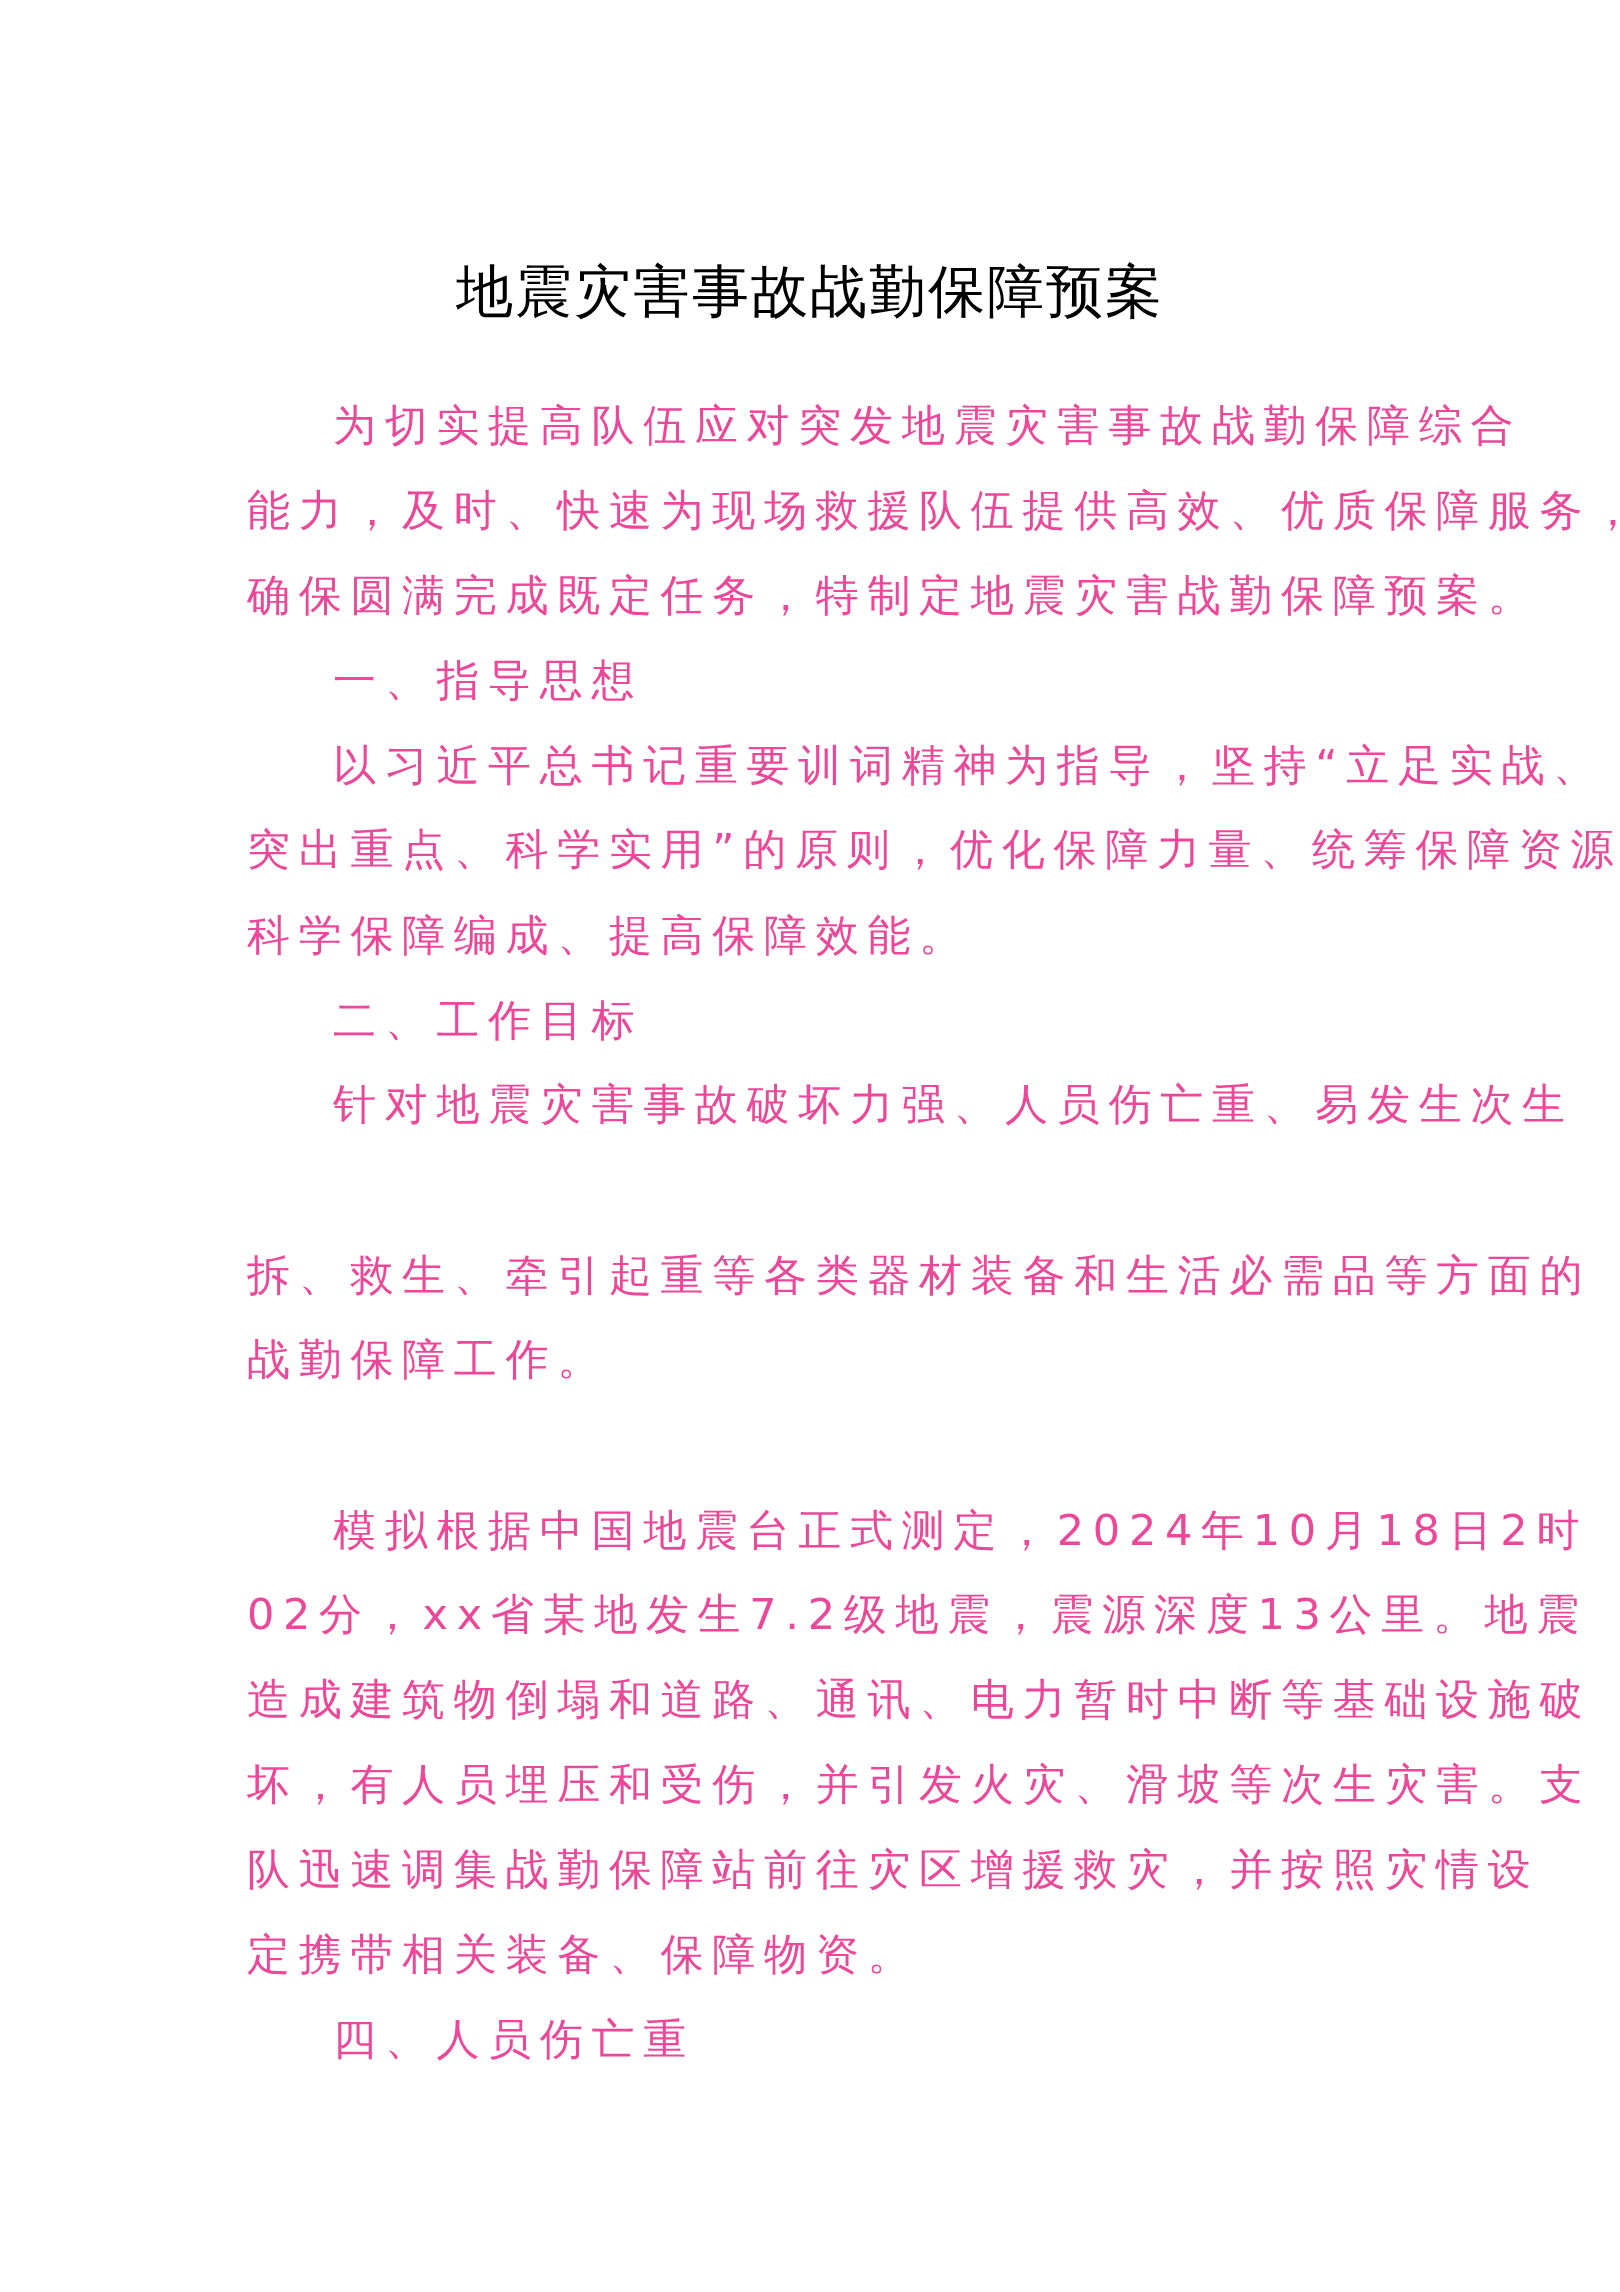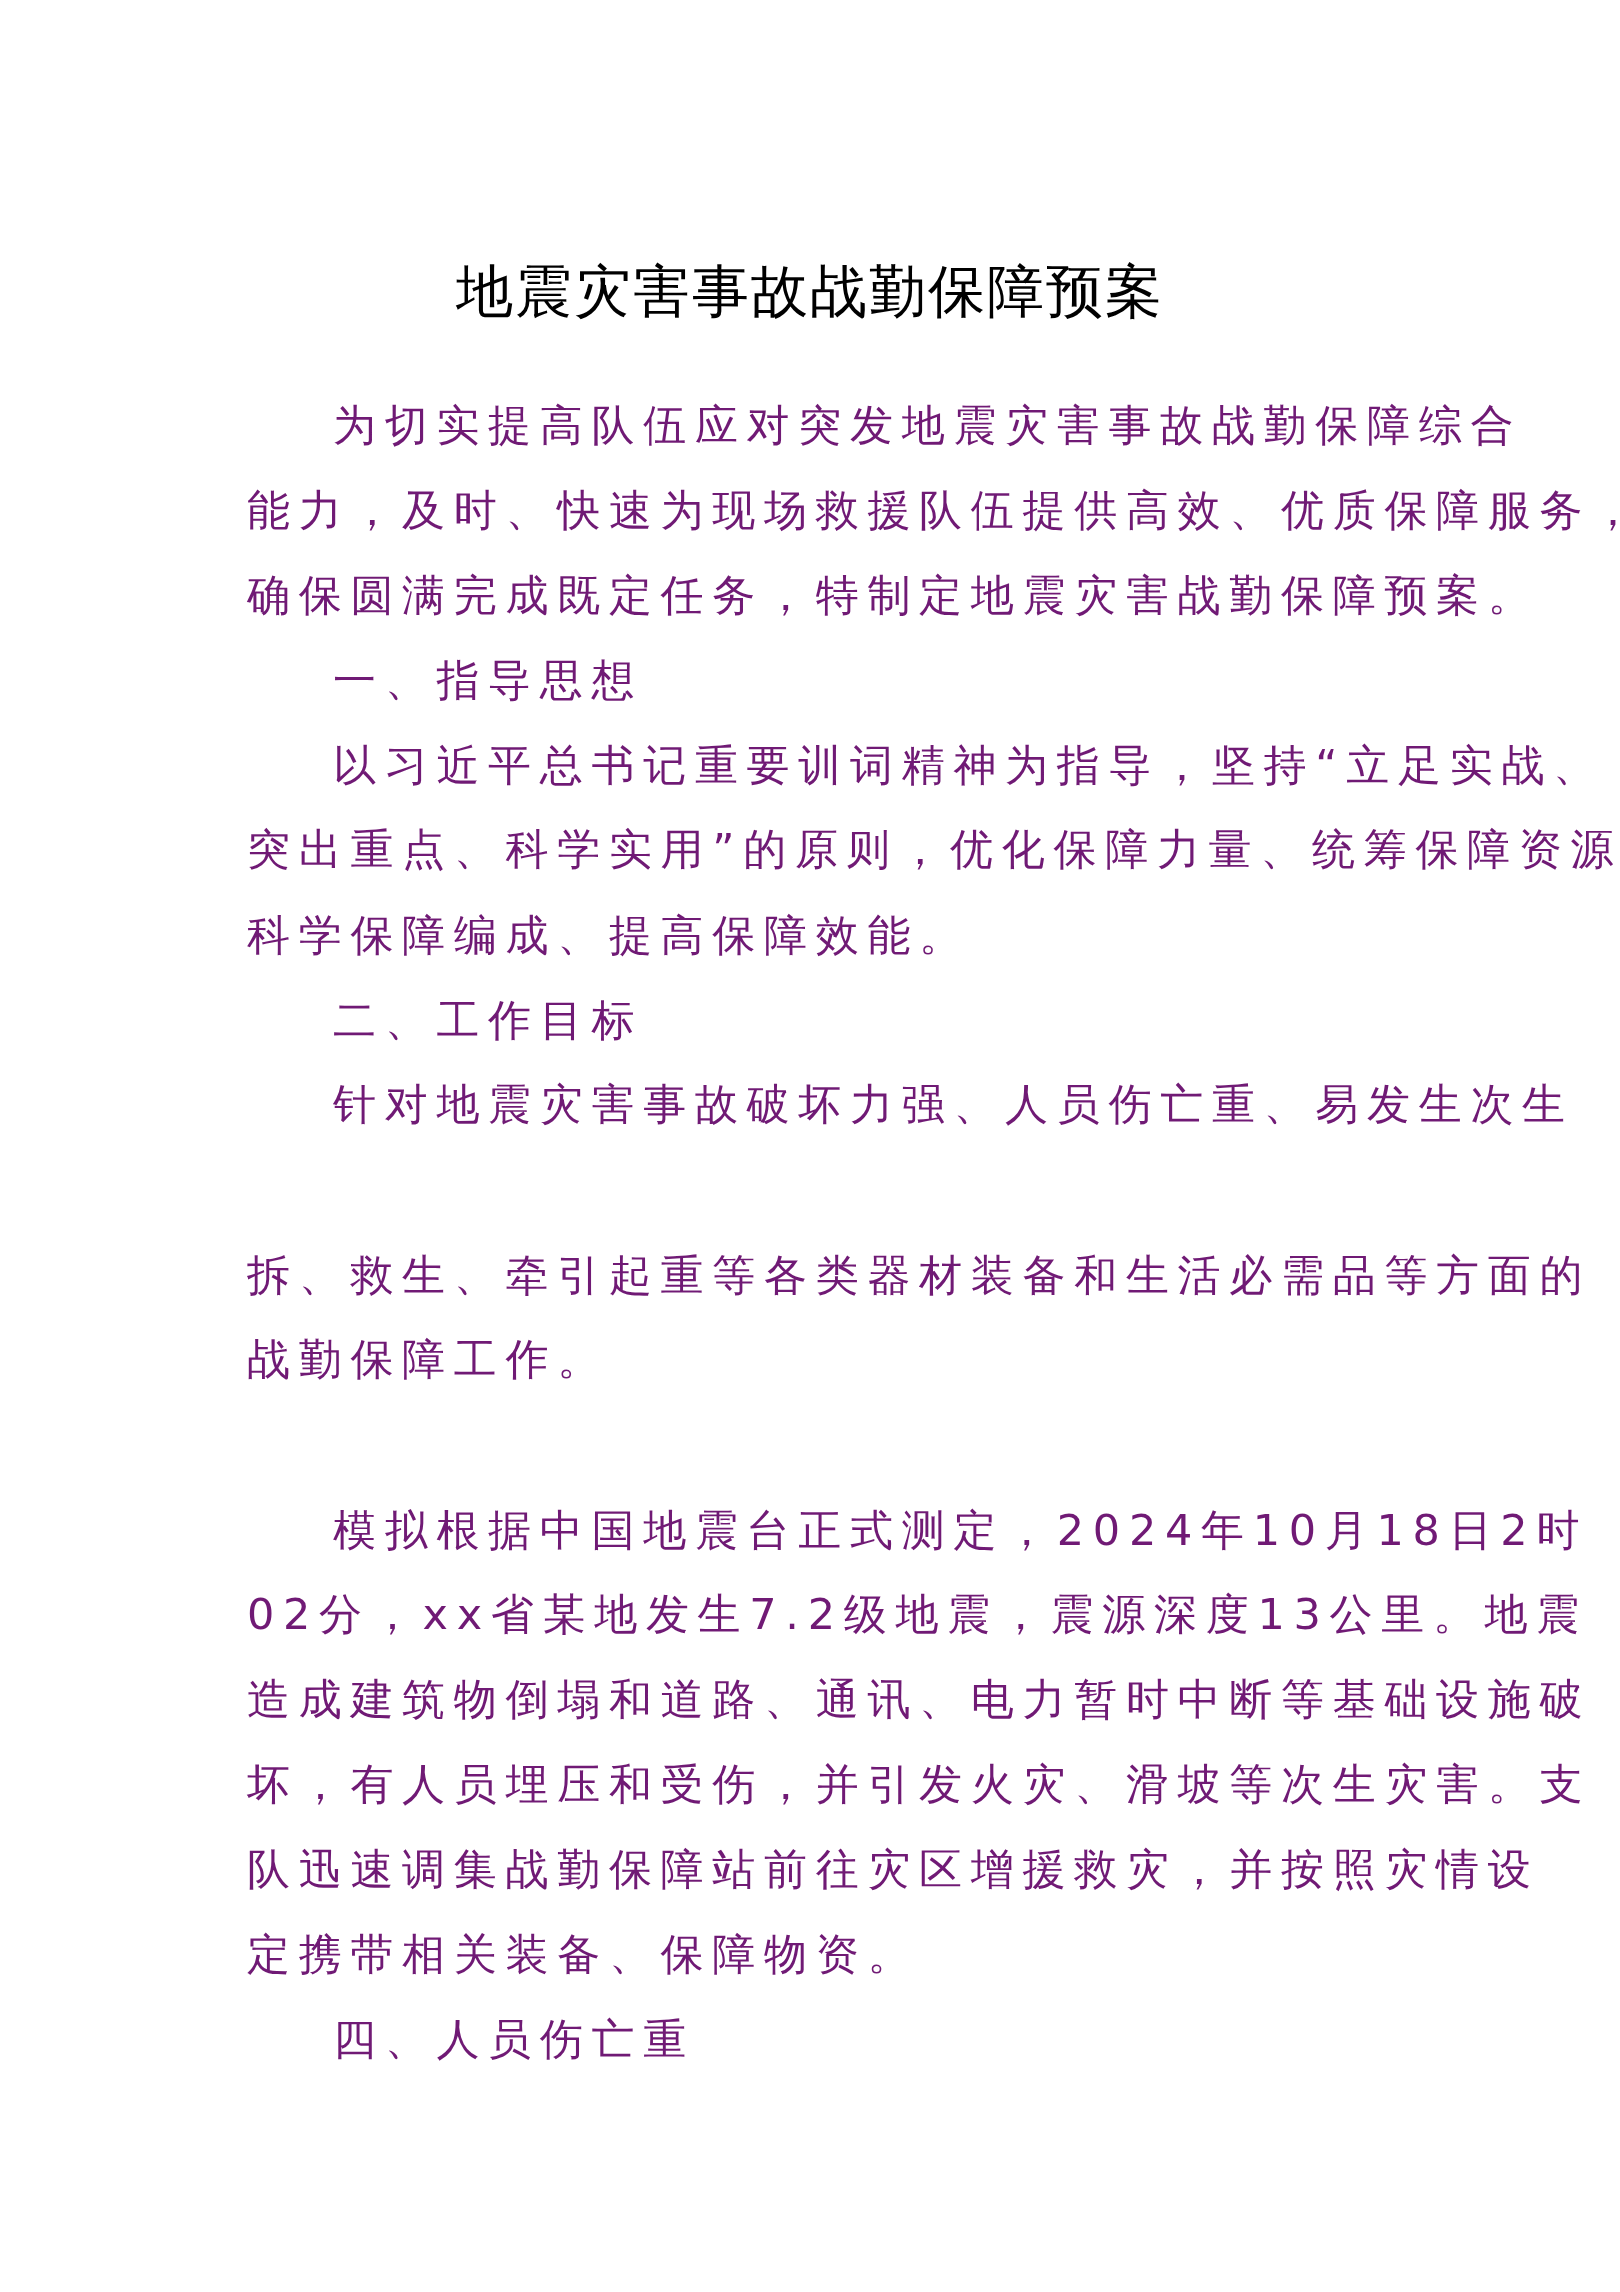--- a/index.html
+++ b/index.html
@@ -10,21 +10,21 @@
     text-align: center;
     font-family: Liberation Sans, sans-serif;
     font-size: 57px; line-height: 76px; color: #000;
     letter-spacing: 2px;
     white-space: nowrap;
     margin-top: 35px;
   }
   .line {
     position: absolute; left: 247px;
     font-family: "DejaVu Sans", "Liberation Sans", sans-serif;
-    font-size: 43px; line-height: 59px; height: 59px; color: #701a75;
+    font-size: 43px; line-height: 59px; height: 59px; color: #ec4899;
     letter-spacing: 8.7px;
     white-space: nowrap;
   }
   .line.indent { left: 333px; }
 </style>
 </head>
 <body>
 
 <div class="page">
   <div class="title">地震灾害事故战勤保障预案</div>

